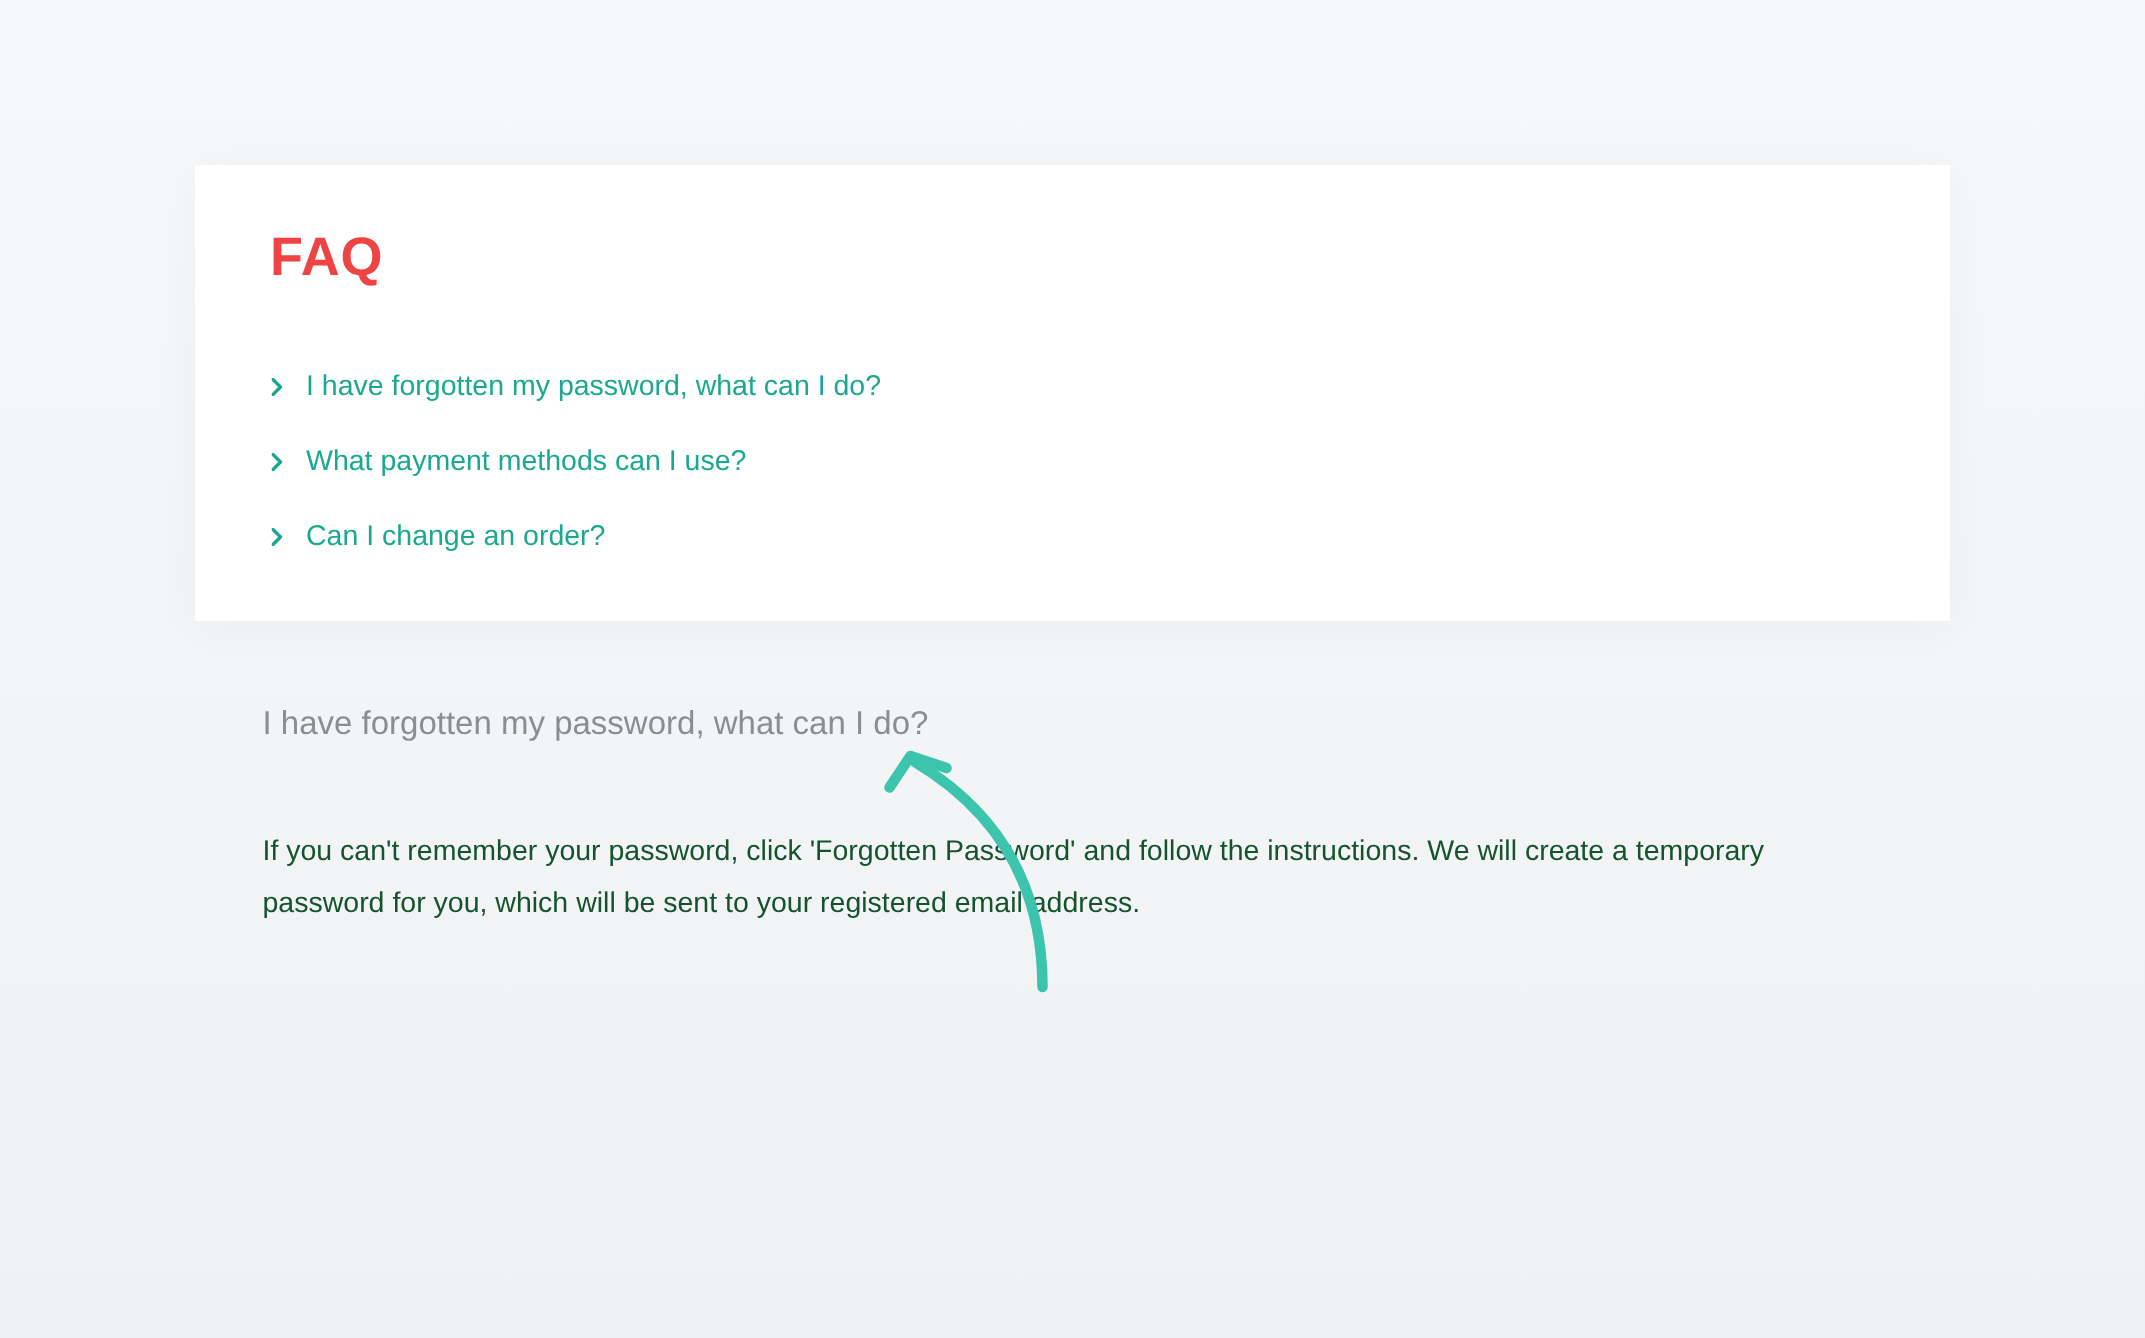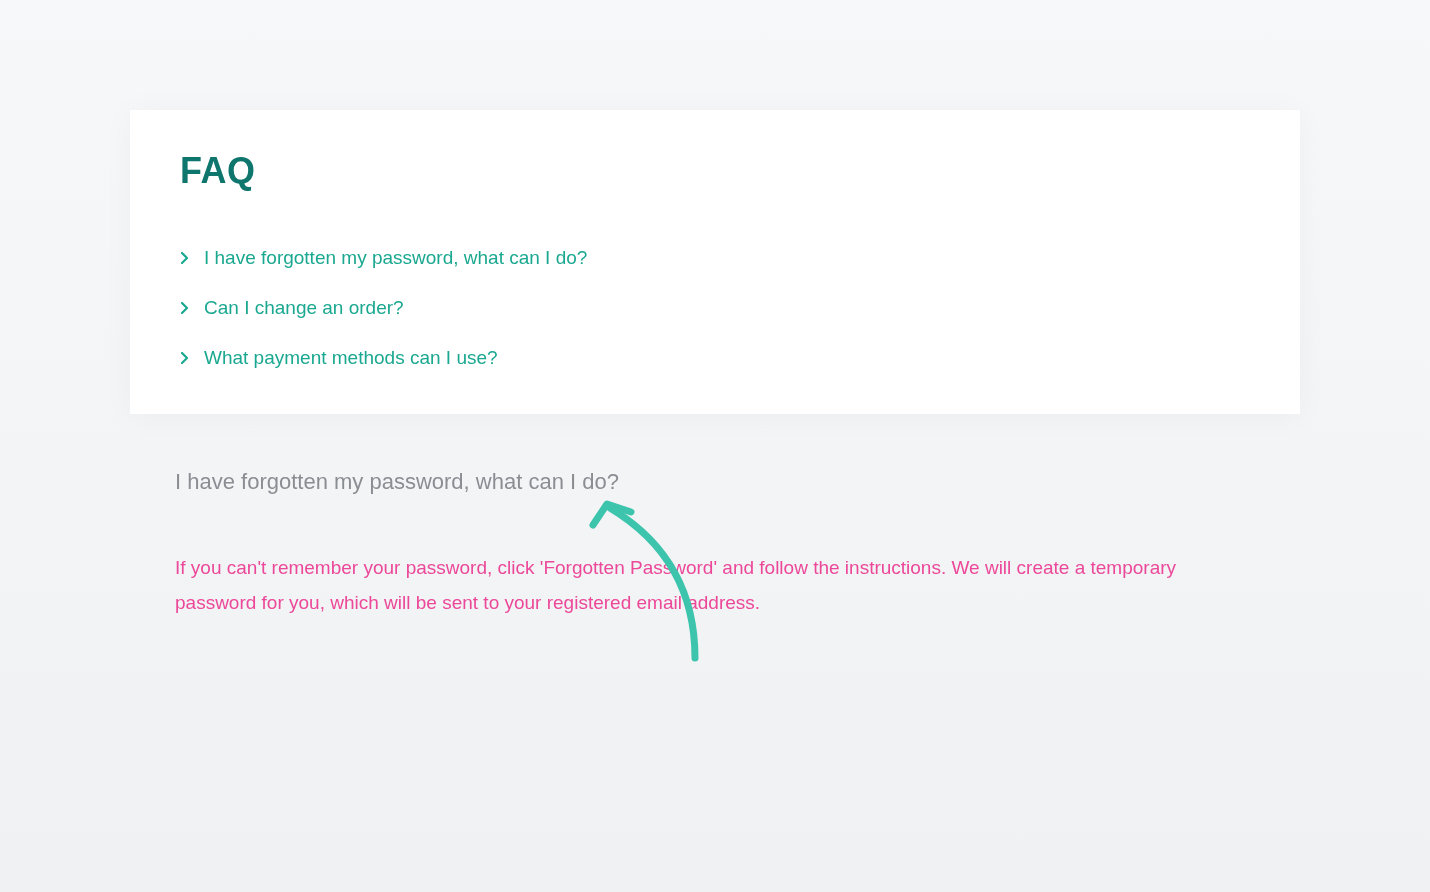--- a/index.html
+++ b/index.html
@@ -19,21 +19,21 @@
     .card {
       background: #ffffff;
       margin: 110px 130px 0 130px;
       padding: 40px 50px 45px 50px;
       box-shadow: 0 2px 30px rgba(0,0,0,0.04);
     }
     
     .faq-title {
       font-size: 36px;
       font-weight: 900;
-      color: #0f766e;
+      color: #ef4444;
       letter-spacing: 0.5px;
       margin-bottom: 55px;
     }
     
     .faq-list {
       list-style: none;
     }
     
     .faq-item {
       display: flex;
@@ -72,21 +72,21 @@
     }
     
     .answer-title {
       color: #8a8e93;
       font-size: 22px;
       font-weight: 500;
       margin-bottom: 55px;
     }
     
     .answer-body {
-      color: #ec4899;
+      color: #14532d;
       font-size: 19px;
       font-weight: 400;
       line-height: 1.85;
     }
     
     .arrow-decoration {
       position: absolute;
       left: 585px;
       top: 380px;
       pointer-events: none;
@@ -112,29 +112,29 @@
             </svg>
         </span>
         <span class="faq-question">I have forgotten my password, what can I do?</span>
       </li>
       <li class="faq-item">
         <span class="chevron">
           <svg viewBox="0 0 8 12" fill="none">
               <path d="M1 1L6 6L1 11" stroke="#1ba890" stroke-width="2.2" stroke-linecap="round" stroke-linejoin="round"></path>
             </svg>
         </span>
-        <span class="faq-question">Can I change an order?</span>
+        <span class="faq-question">What payment methods can I use?</span>
       </li>
       <li class="faq-item">
         <span class="chevron">
           <svg viewBox="0 0 8 12" fill="none">
               <path d="M1 1L6 6L1 11" stroke="#1ba890" stroke-width="2.2" stroke-linecap="round" stroke-linejoin="round"></path>
             </svg>
         </span>
-        <span class="faq-question">What payment methods can I use?</span>
+        <span class="faq-question">Can I change an order?</span>
       </li>
     </ul>
   </div>
 
   <div class="arrow-decoration">
     <svg width="130" height="180" viewBox="0 0 130 180" fill="none">
       <path d="M 110 168 C 110 120, 95 60, 25 18" stroke="#3cc4ad" stroke-width="7" stroke-linecap="round" fill="none"></path>
       <path d="M 8 35 L 22 14 L 46 22" stroke="#3cc4ad" stroke-width="7" stroke-linecap="round" stroke-linejoin="round" fill="none"></path>
     </svg>
   </div>

